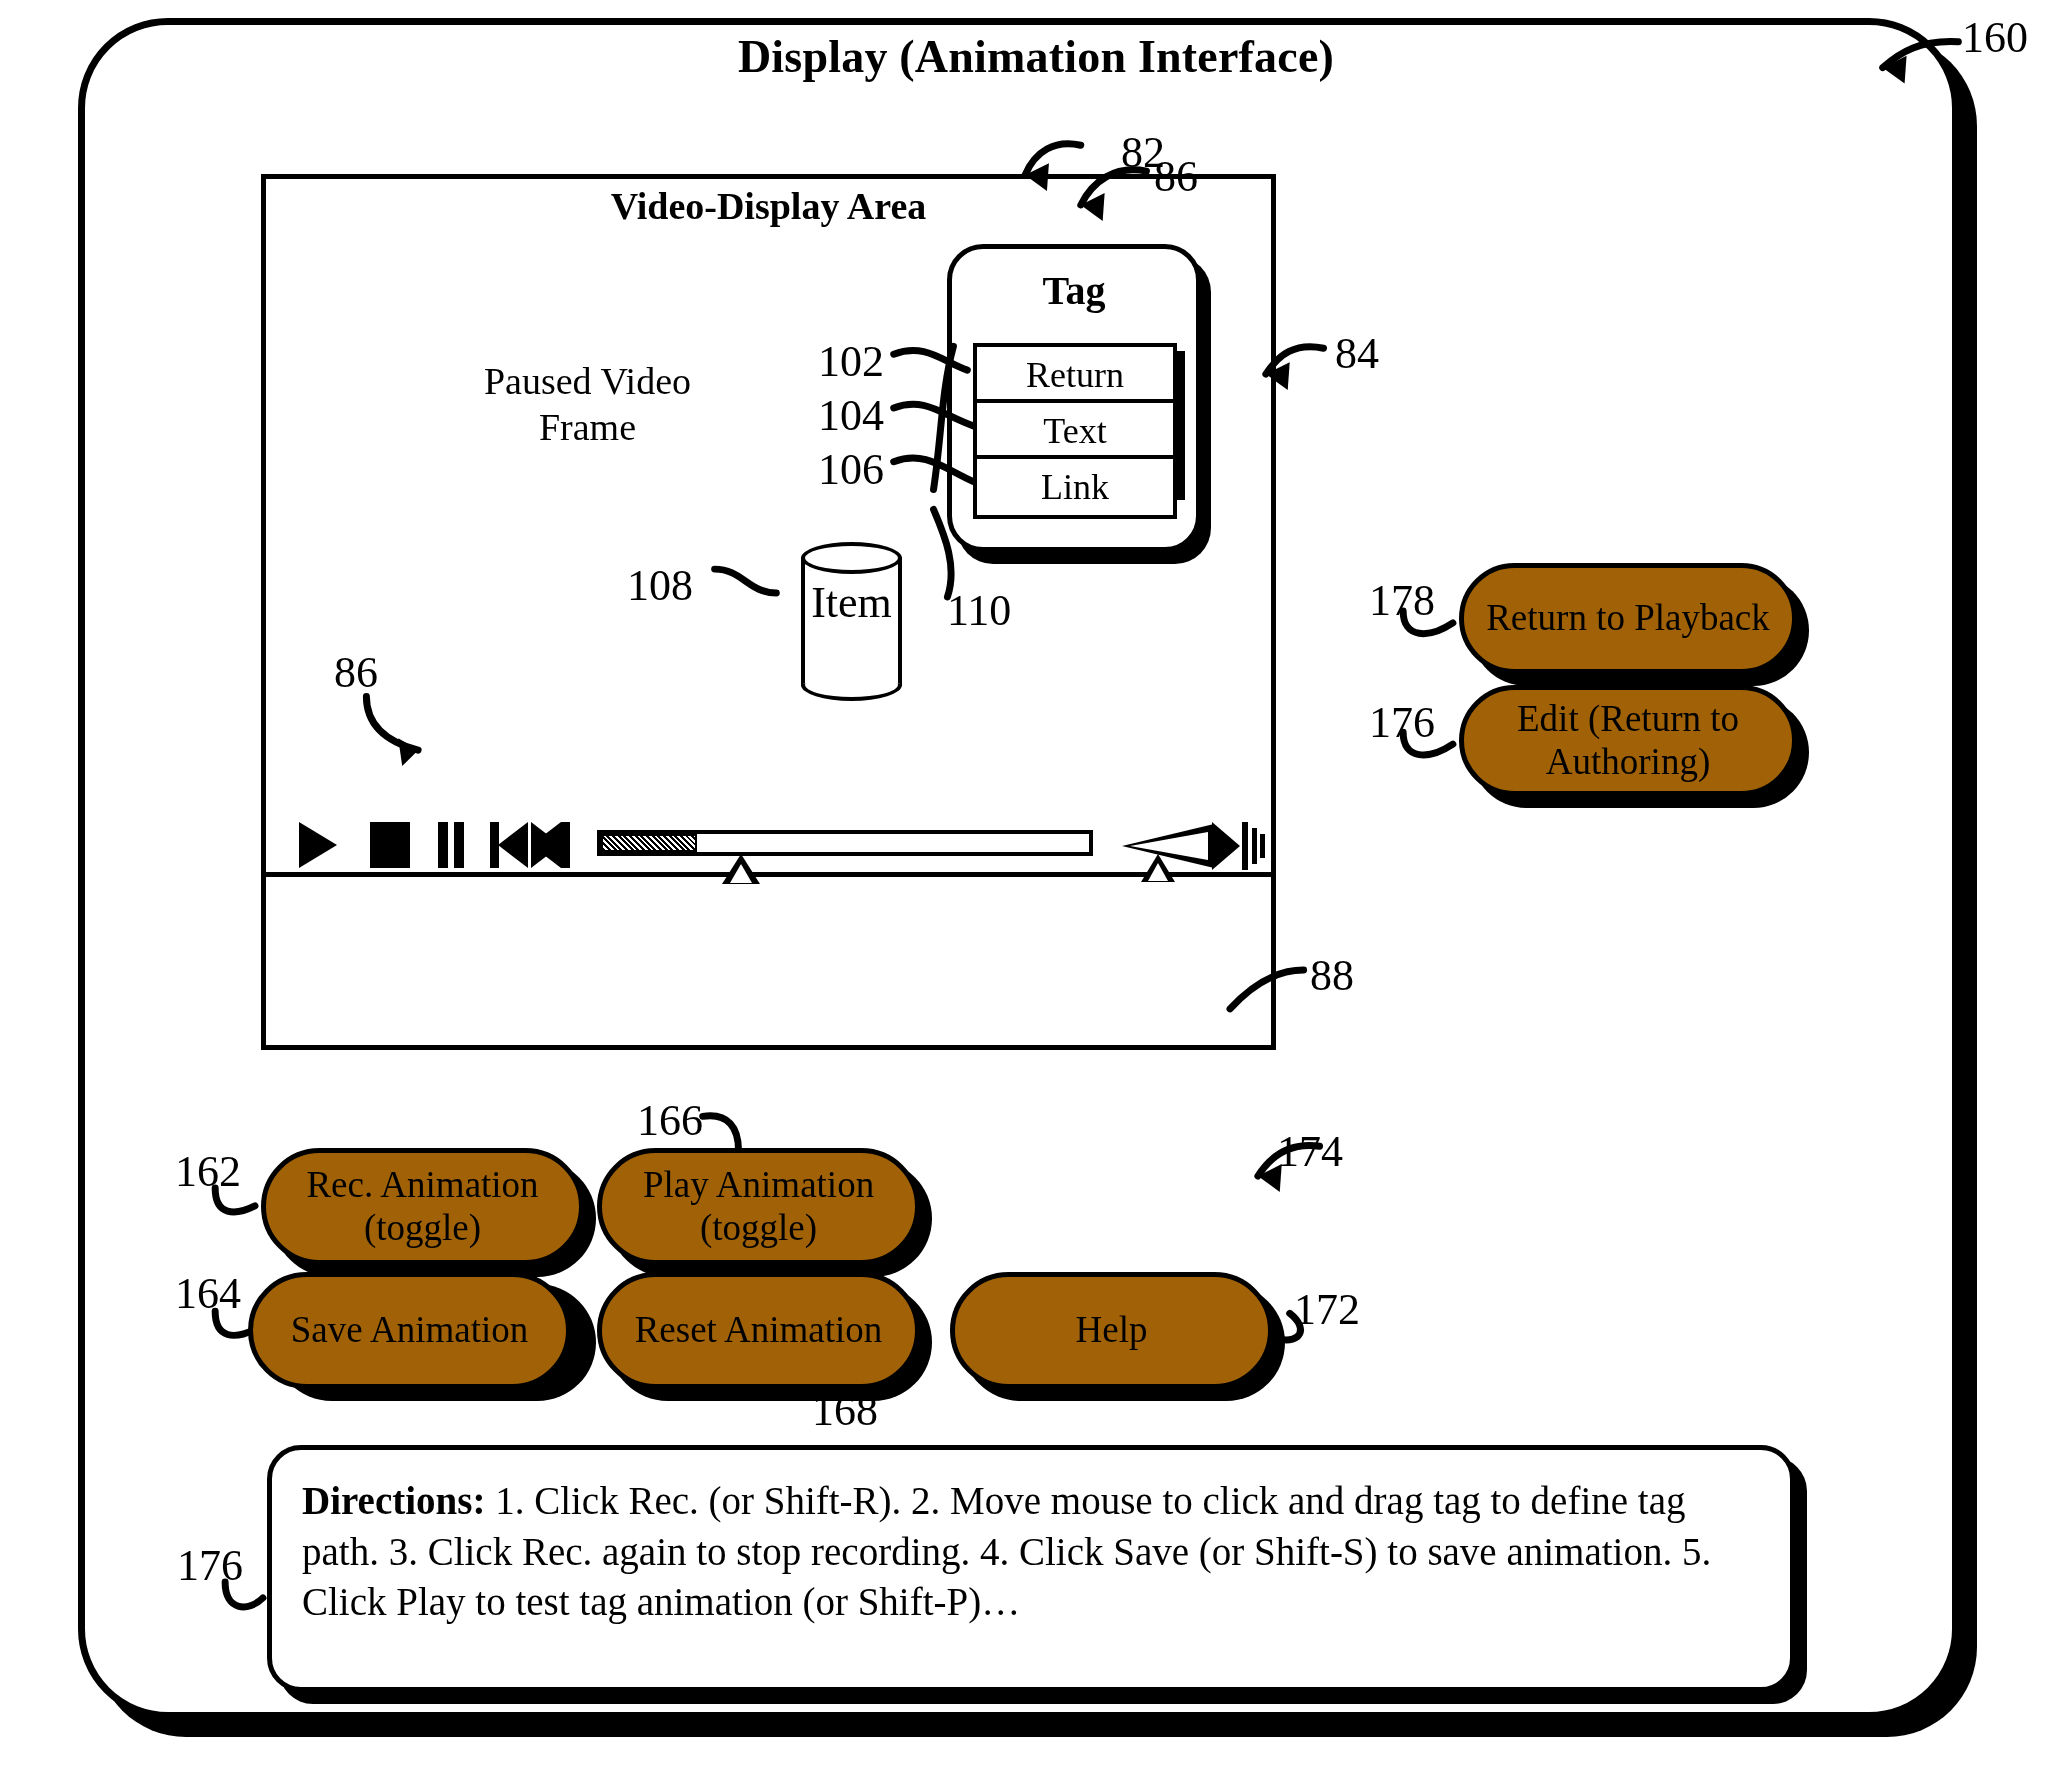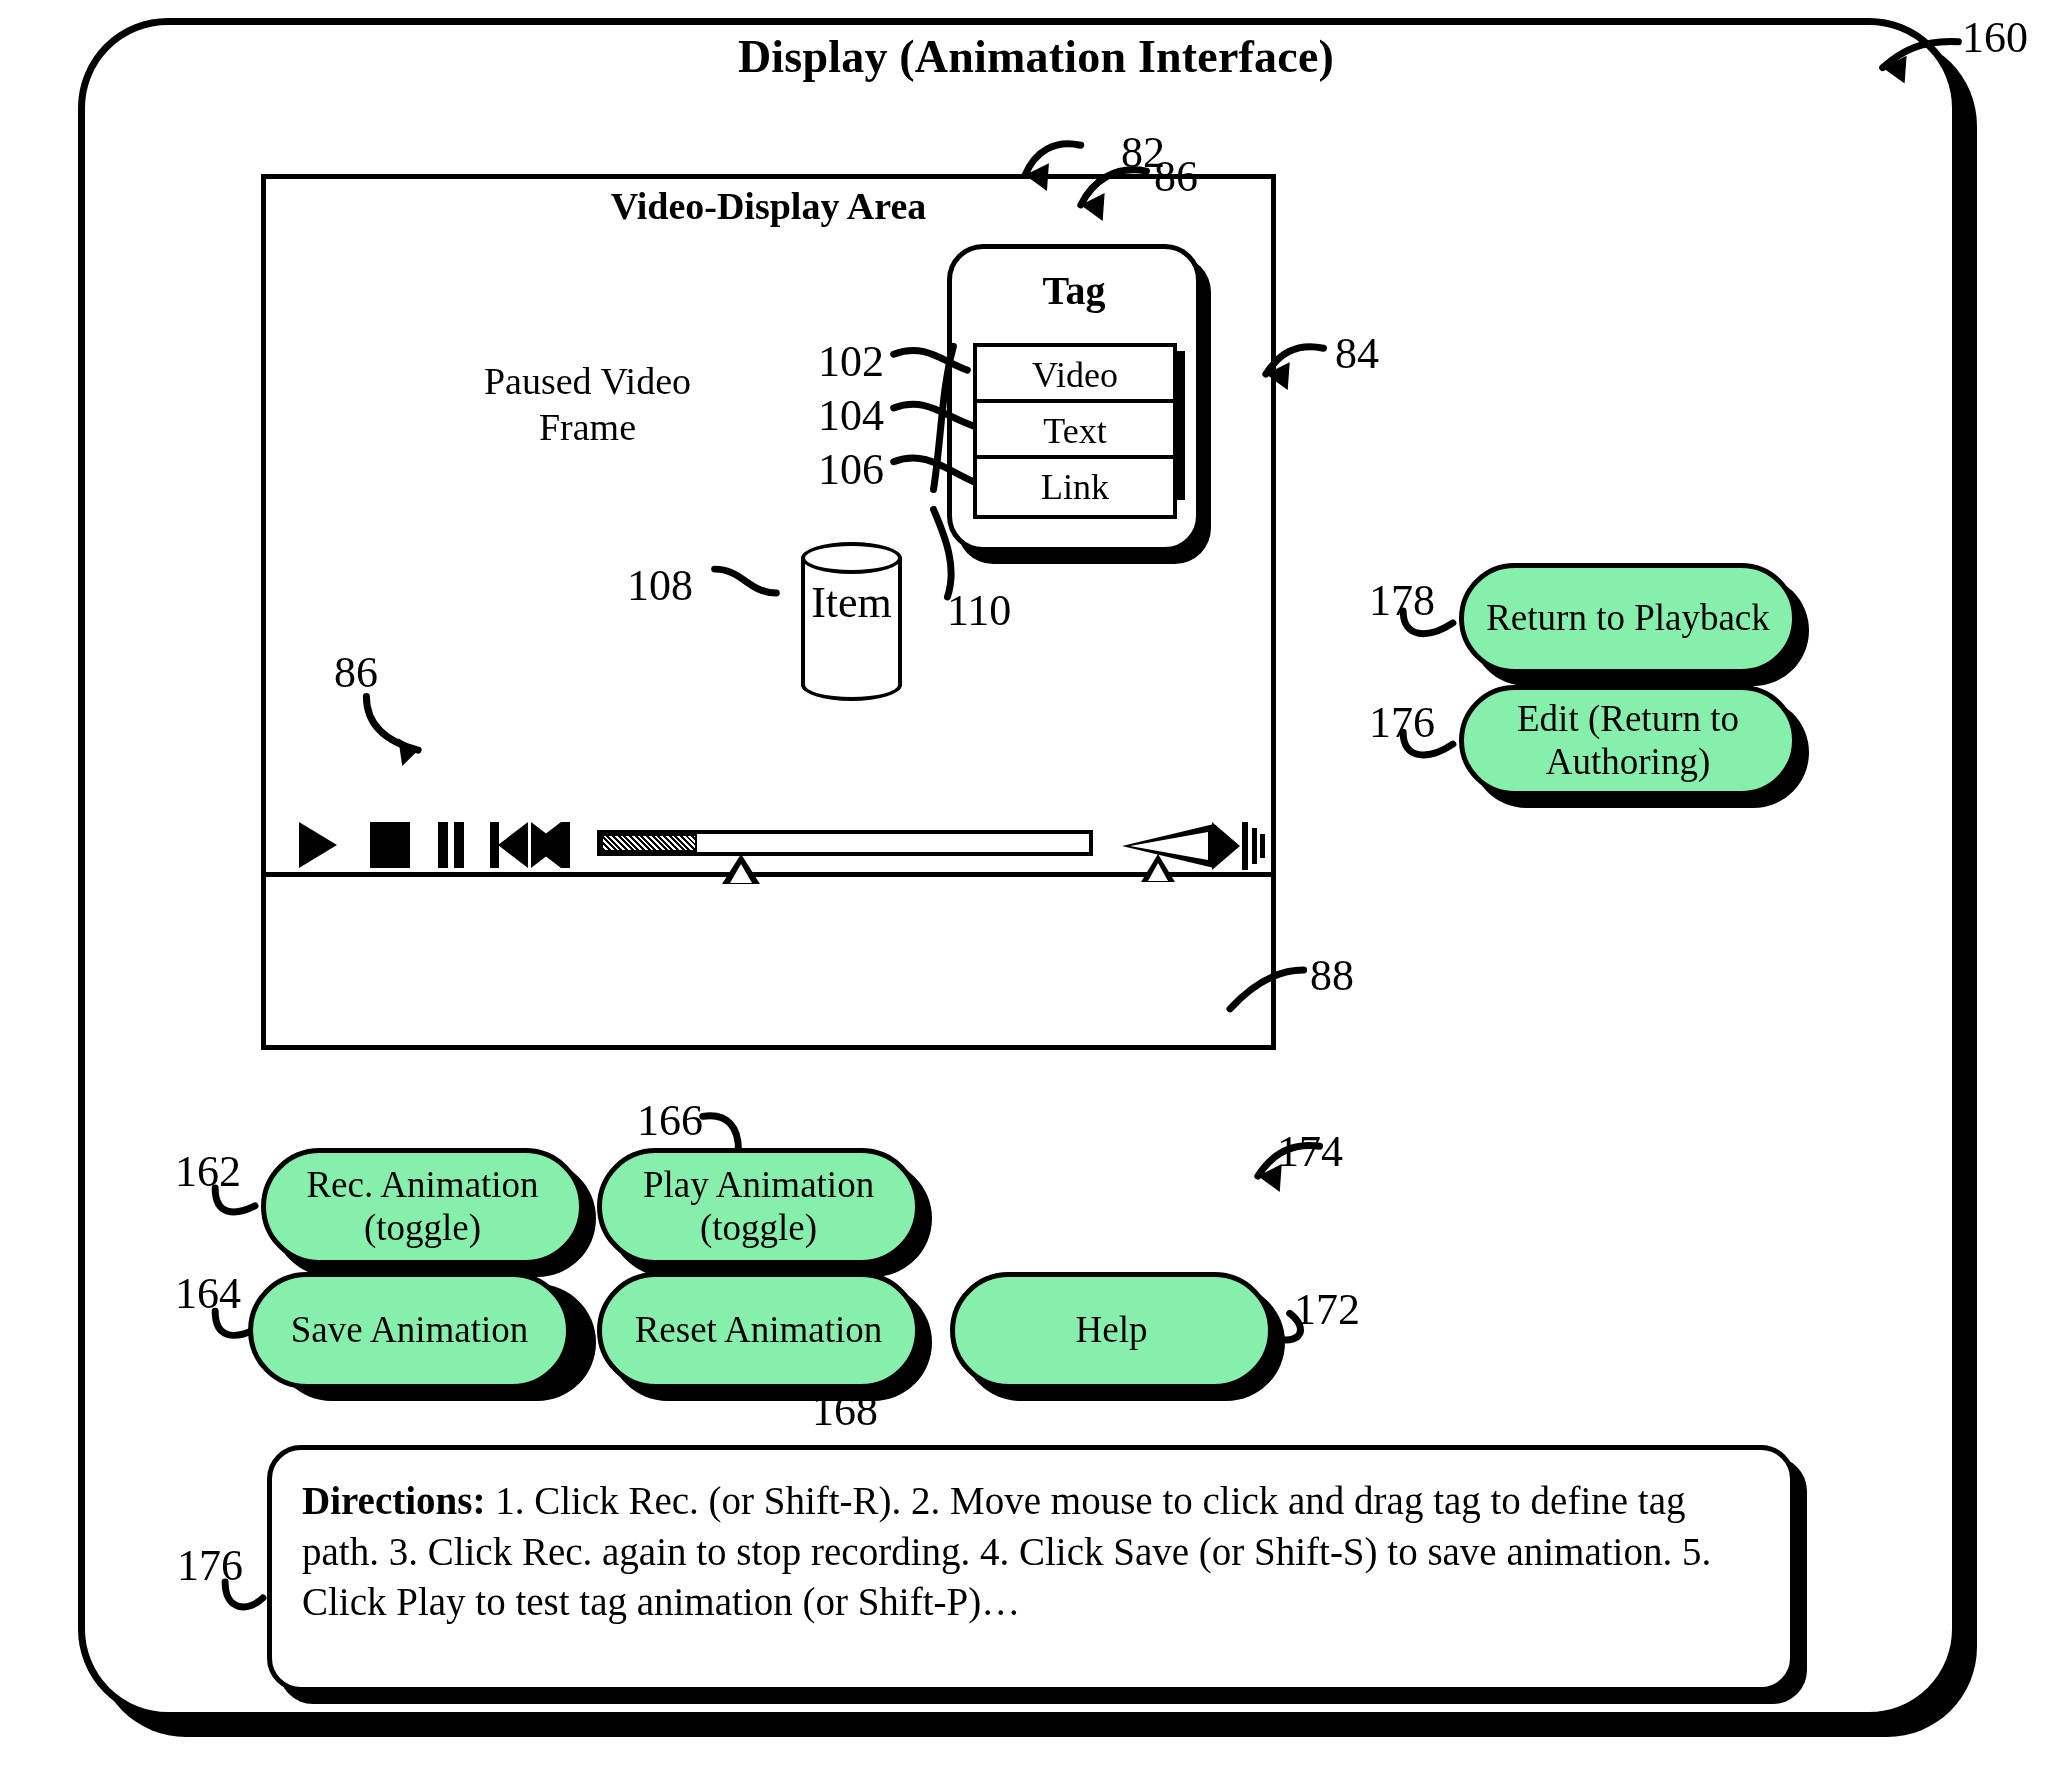--- a/index.html
+++ b/index.html
@@ -293,21 +293,21 @@
   #spk-wave3 {
     left: 1260px; top: 834px;
     width: 5px; height: 24px; background: #000;
   }
 
   
   .pill {
     border: 5px solid #000;
     border-radius: 994px;
     box-sizing: border-box;
-    background: #86efac;
+    background: #a16207;
     display: flex;
     align-items: center;
     justify-content: center;
     text-align: center;
     font-size: 37px;
     line-height: 1.16;
     padding: 0 10px;
     z-index: 3;
   }
   .pill-shadow {
@@ -389,21 +389,21 @@
 
   <div class="abs ref" style="left:1310px; top:950px;">88</div>
 
   <div class="abs ref" style="left:334px; top:647px;">86</div>
 
   <div class="abs" id="tag-card-shadow"></div>
   <div class="abs" id="tag-card"></div>
   <div class="abs" id="tag-title">Tag</div>
   <div class="abs" id="tag-rows-shadow"></div>
   <div class="abs" id="tag-rows">
-    <div class="tag-row">Video</div>
+    <div class="tag-row">Return</div>
     <div class="tag-row">Text</div>
     <div class="tag-row">Link</div>
   </div>
 
   <div class="abs ref" style="left:1154px; top:151px;">86</div>
 
   <div class="abs ref" style="left:818px; top:336px;">102</div>
   <div class="abs ref" style="left:818px; top:390px;">104</div>
   <div class="abs ref" style="left:818px; top:444px;">106</div>
 

